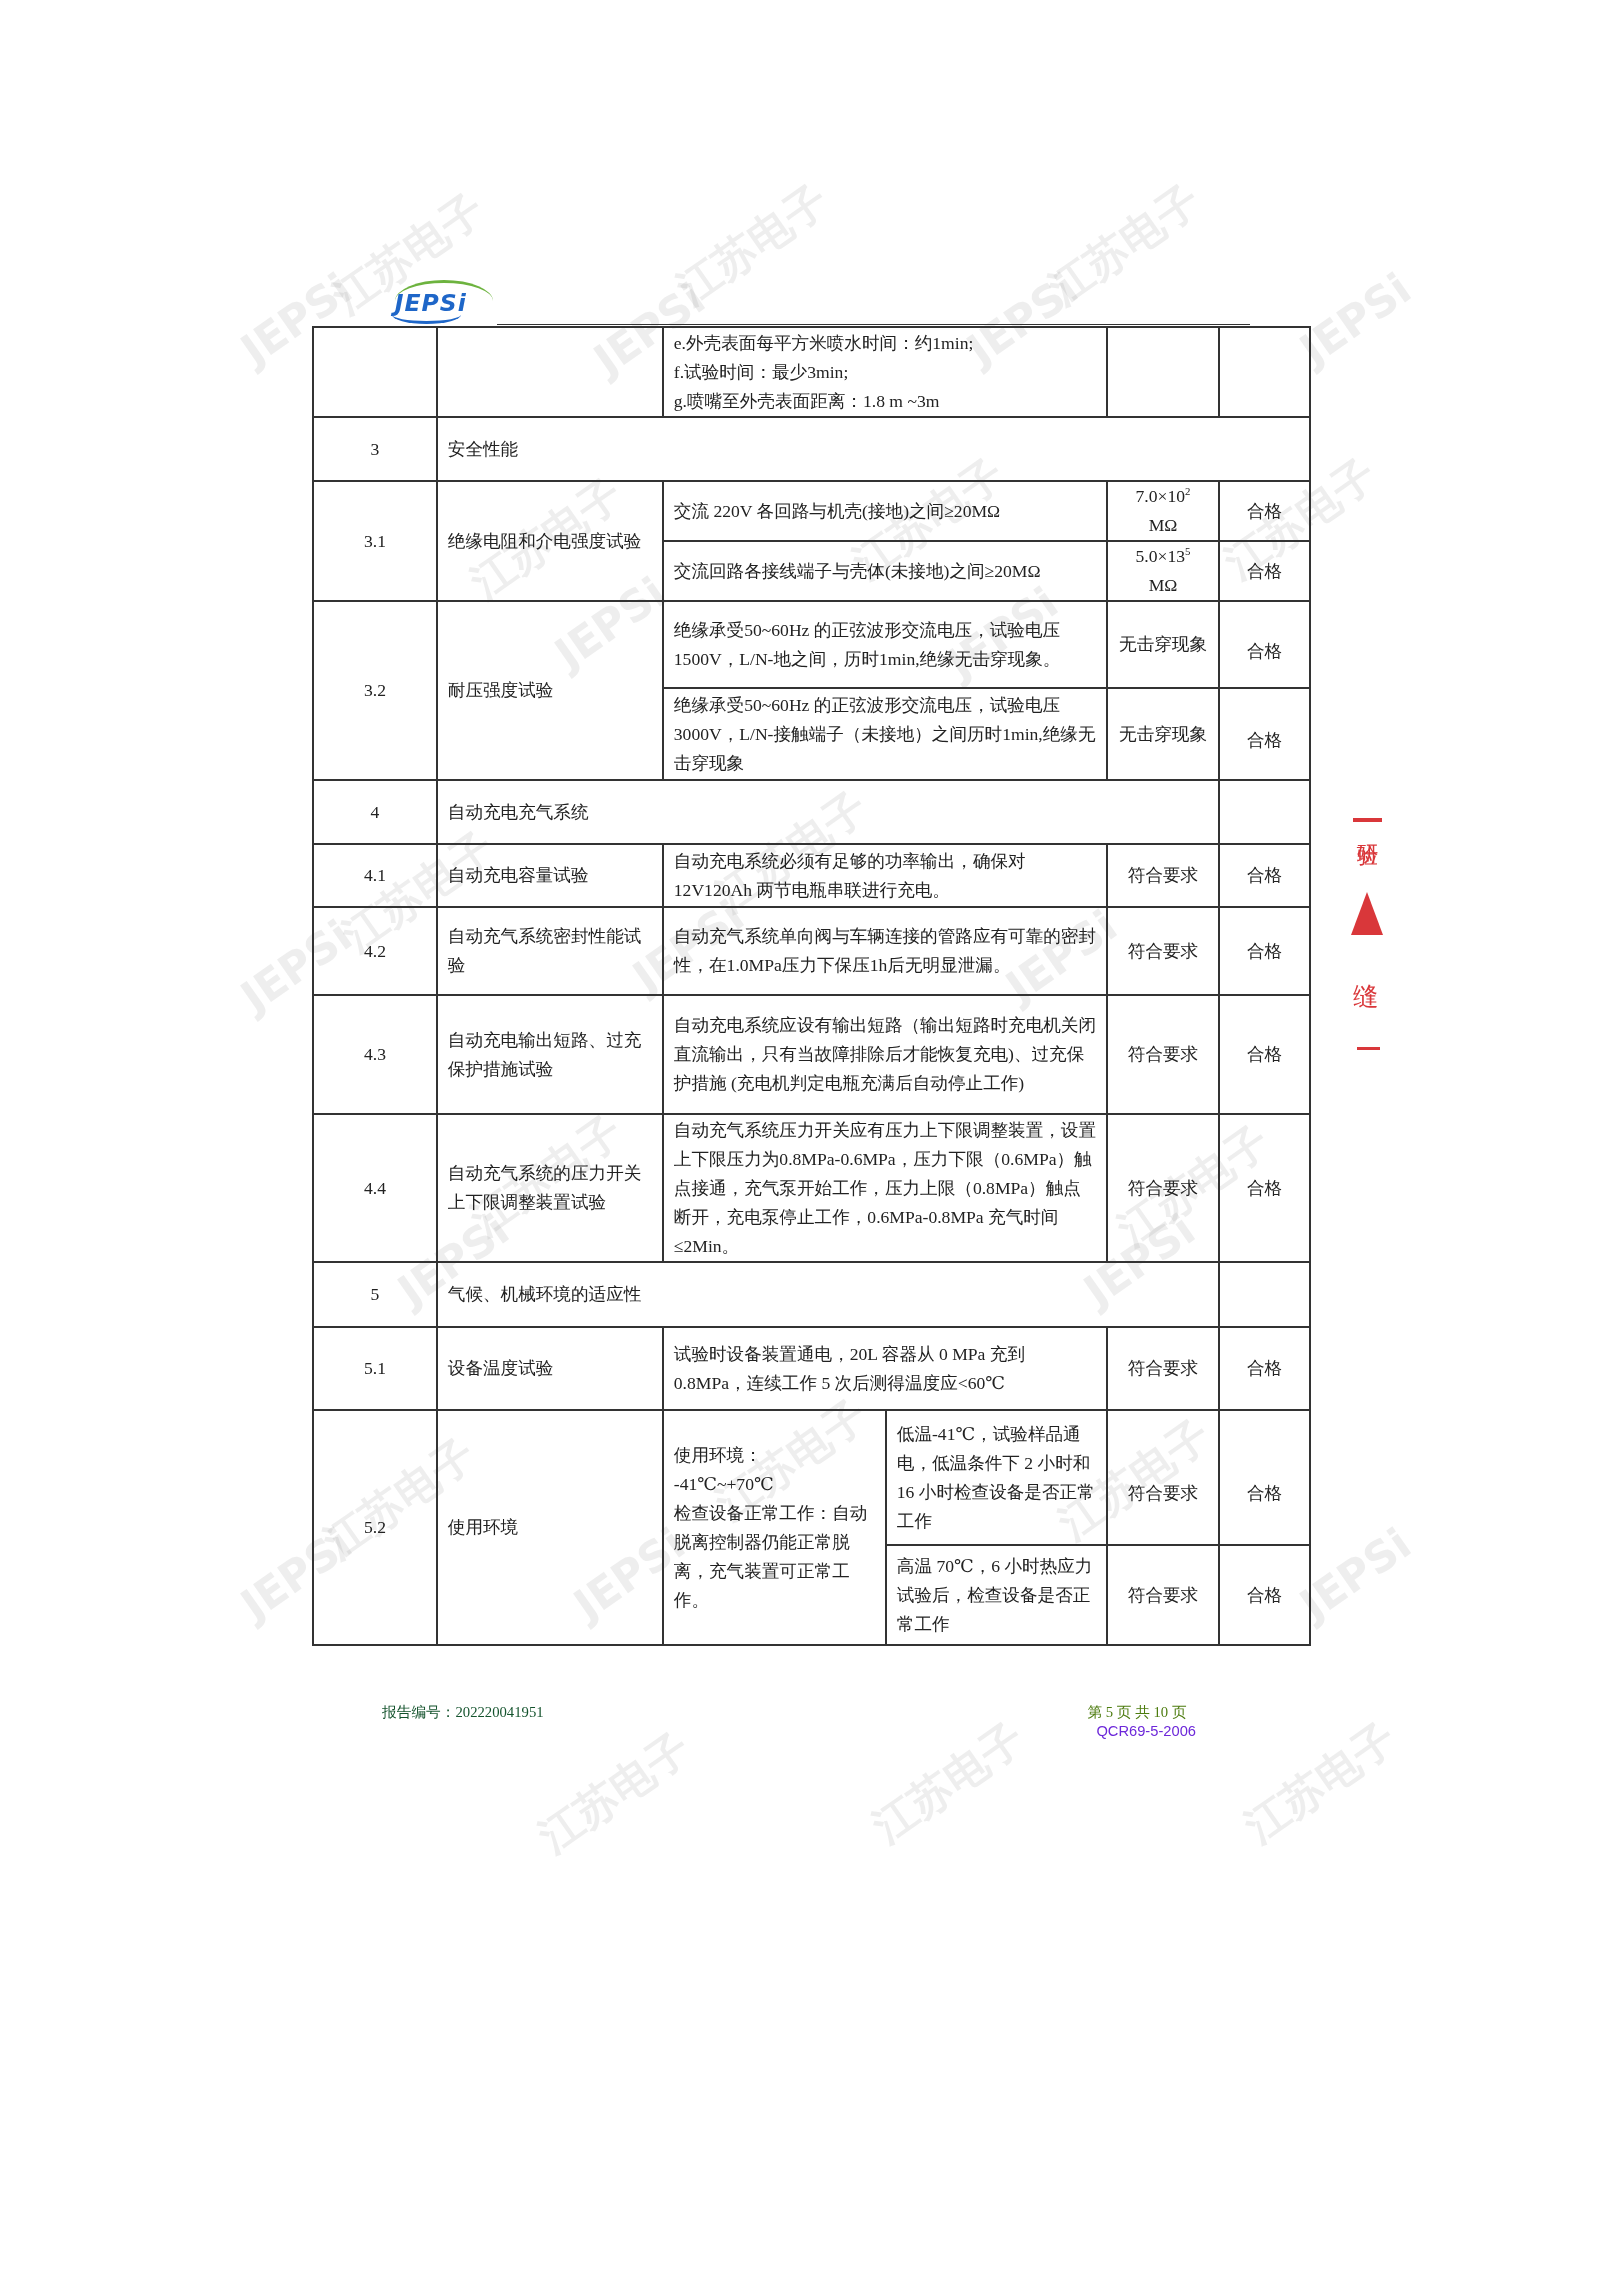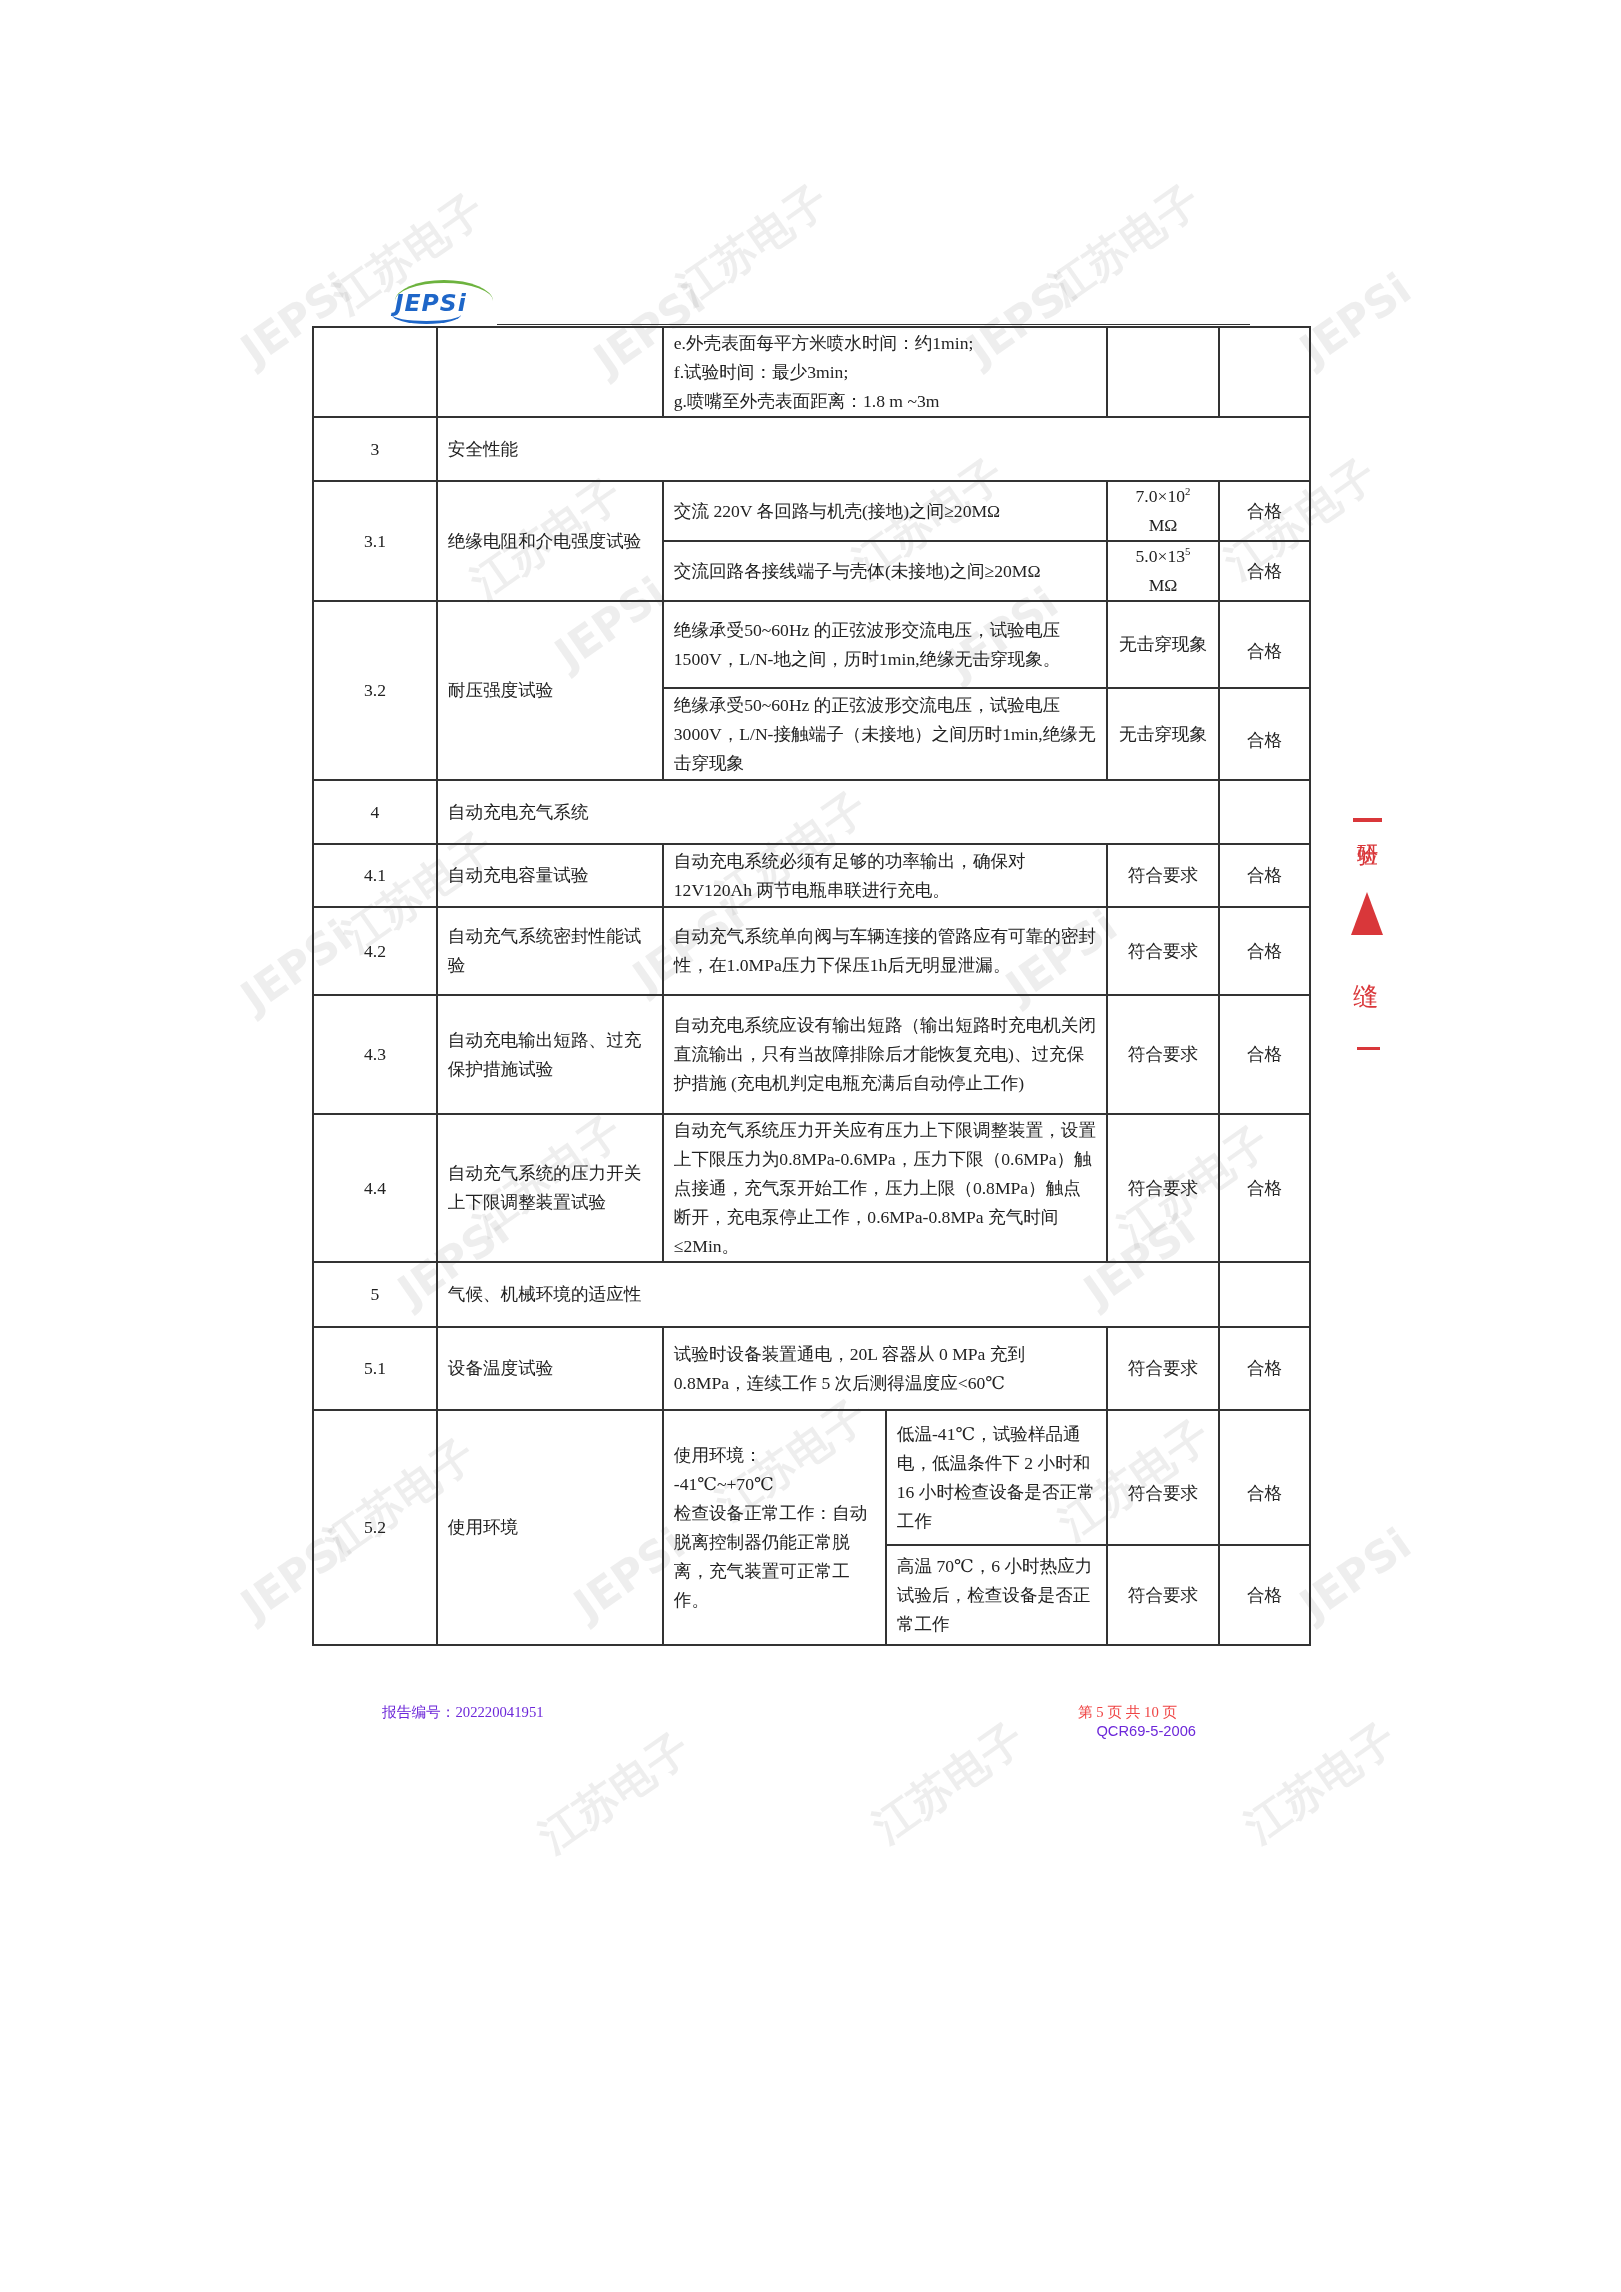--- a/index.html
+++ b/index.html
@@ -17,22 +17,22 @@
   .logo-swoosh { position:absolute; left:4.9px; top:27.4px; width:69px; height:15.7px; border-bottom:3.9px solid #1e66c8;
                  border-radius:0 0 50% 50%; }
   .org-title { position:absolute; left:110px; top:19.6px; font-size:21.6px; color:#333; letter-spacing:2.9px;
                font-family:"DejaVu Sans",sans-serif; white-space:nowrap; }
   .header-rule { position:absolute; left:110px; top:46px; width:753px; border-top:1.5px solid #333; }
   table.report { position:absolute; left:312px; top:326px; border-collapse:collapse; table-layout:fixed; width:998px; }
   table.report td { border:2px solid #333; font-size:17.6px; line-height:29px; vertical-align:middle; padding:0 9.8px; color:#222; }
   td.c { text-align:center; padding:0 3.9px; }
   td.t { vertical-align:top; padding-top:2px;border-radius:14px; }
   sup { font-size:10.8px; line-height:0; }
-  .footer-left { position:absolute; left:382px; top:1703px; font-size:14.7px; color:#6d28d9; }
-  .footer-right { position:absolute; left:1078px; top:1703px; font-size:14.7px; color:#ef4444; text-align:left; width:118px; }
+  .footer-left { position:absolute; left:382px; top:1703px; font-size:14.7px; color:#14532d; }
+  .footer-right { position:absolute; left:1078px; top:1703px; font-size:14.7px; color:#4d7c0f; text-align:center; width:118px; }
   .footer-std { position:absolute; left:1039px; top:1723px; width:157px; text-align:right; font-family:"Liberation Sans",sans-serif; font-size:14.7px; color:#6d28d9; }
   .seal { position:absolute; left:1351px; top:814px; width:35px; height:245px; }
   .seal-bar { position:absolute; left:2px; top:3.9px; width:29px; height:3.9px; background:#d9373a; }
   .seal-chars { position:absolute; left:2px; font-size:25.5px; color:#d9373a; font-family:"DejaVu Sans",sans-serif; }
   .seal-star { position:absolute; left:0; top:78px; width:0; height:0; border-left:16.7px solid transparent;
                border-right:16.7px solid transparent; border-bottom:43px solid #d9373a; }
   .seal-dots { position:absolute; left:5.9px; top:233px; width:23.5px; height:2.9px; background:#d9373a; }
 </style>
 </head>
 <body>

